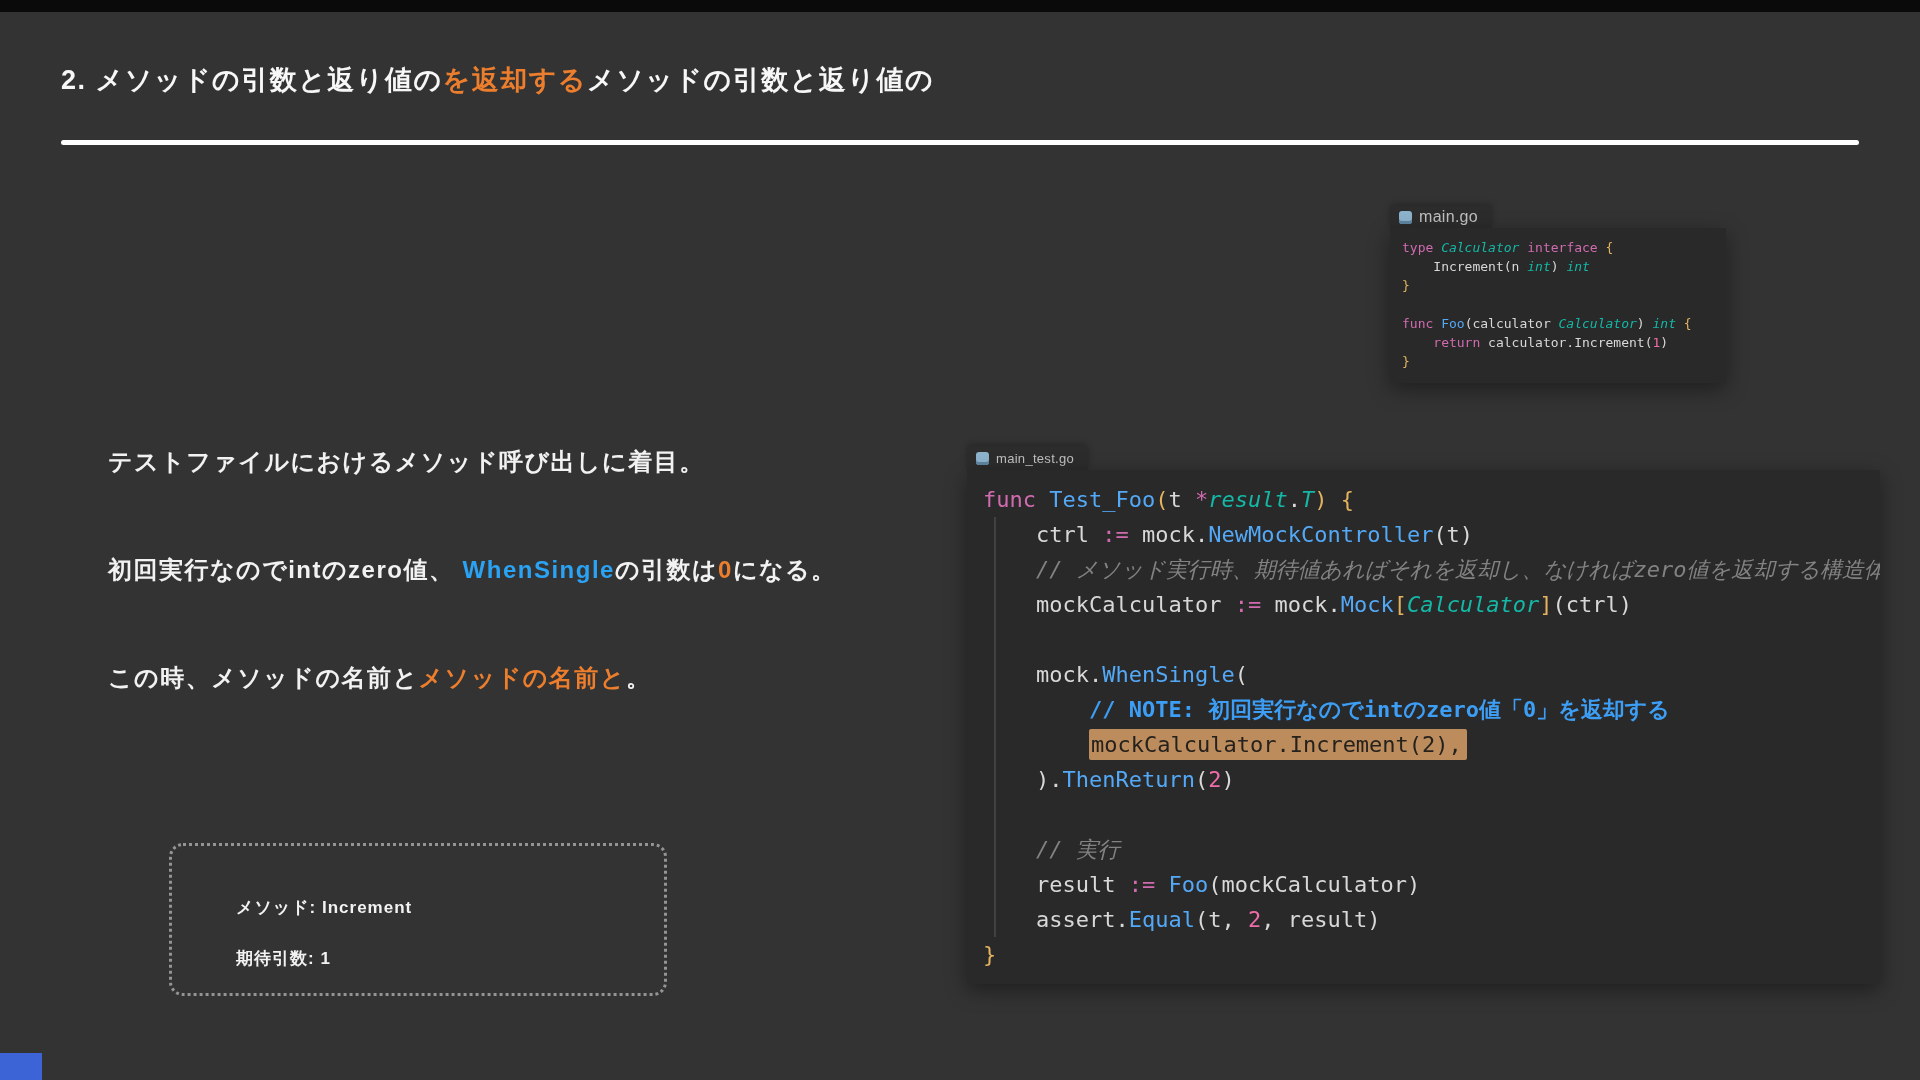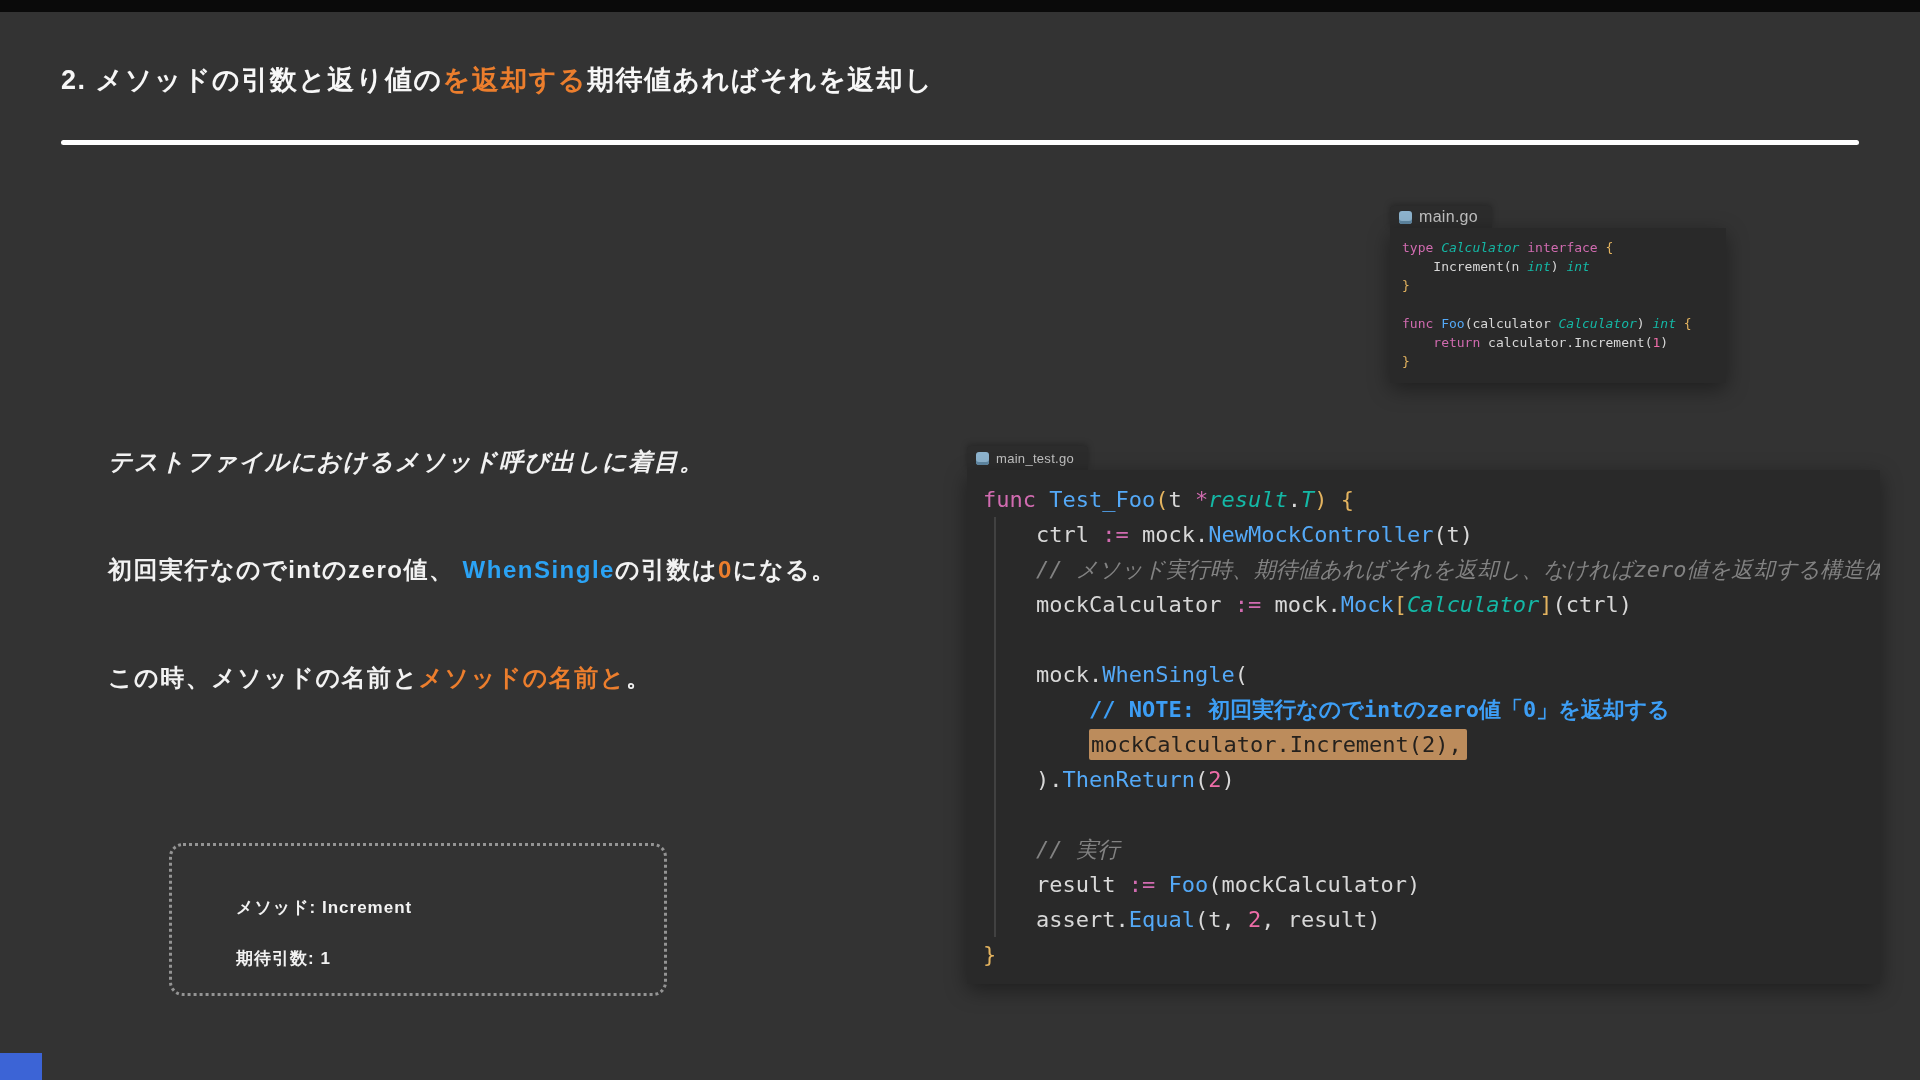--- a/index.html
+++ b/index.html
@@ -23,21 +23,21 @@
   .hl-blue   { color:#2ba3f5; }
   .title-rule {
     position:absolute; left:61px; top:140px; width:1798px; height:5px;
     background:#ffffff; border-radius:3px;
   }
   .note {
     position:absolute; left:108px;
     font-size:24px; font-weight:bold; color:#f2f2f2; letter-spacing:1.5px;
     white-space:nowrap;
   }
-  .note1 { top:446px;font-style:italic; }
+  .note1 { top:446px; }
   .note2 { top:554px; }
   .note3 { top:662px; }
   .memo-box {
     position:absolute; left:169px; top:843px; width:498px; height:153px;
     border:3px dotted #949494; border-radius:14px;
     padding:50px 20px 0 64px;
   }
   .memo-line {
     font-size:17px; font-weight:bold; color:#f2f2f2; letter-spacing:1px;
   }
@@ -92,21 +92,21 @@
   .corner-accent {
     position:absolute; left:0; bottom:0; width:42px; height:27px;
     background:#3c64d6;
   }
 </style>
 </head>
 <body>
 
 <div class="top-bar"></div>
 
-<h1 class="page-title"><span>2. メソッドの引数と返り値の</span><span class="hl-orange">を返却する</span><span>期待値あればそれを返却し</span></h1>
+<h1 class="page-title"><span>2. メソッドの引数と返り値の</span><span class="hl-orange">を返却する</span><span>メソッドの引数と返り値の</span></h1>
 
 <div class="title-rule"></div>
 
 <div class="code-window" style="left:1390px; top:206px;">
   <div class="editor-tab small">
     <span class="file-icon"></span>
     <span>main.go</span>
   </div>
   <div class="code-body" id="code-main-body">
       <div class="code-line"><span class="tok-kw">type </span><span class="tok-ty">Calculator</span><span class="tok-pl"> </span><span class="tok-kw">interface</span><span class="tok-pl"> </span><span class="tok-gd">{</span></div>

